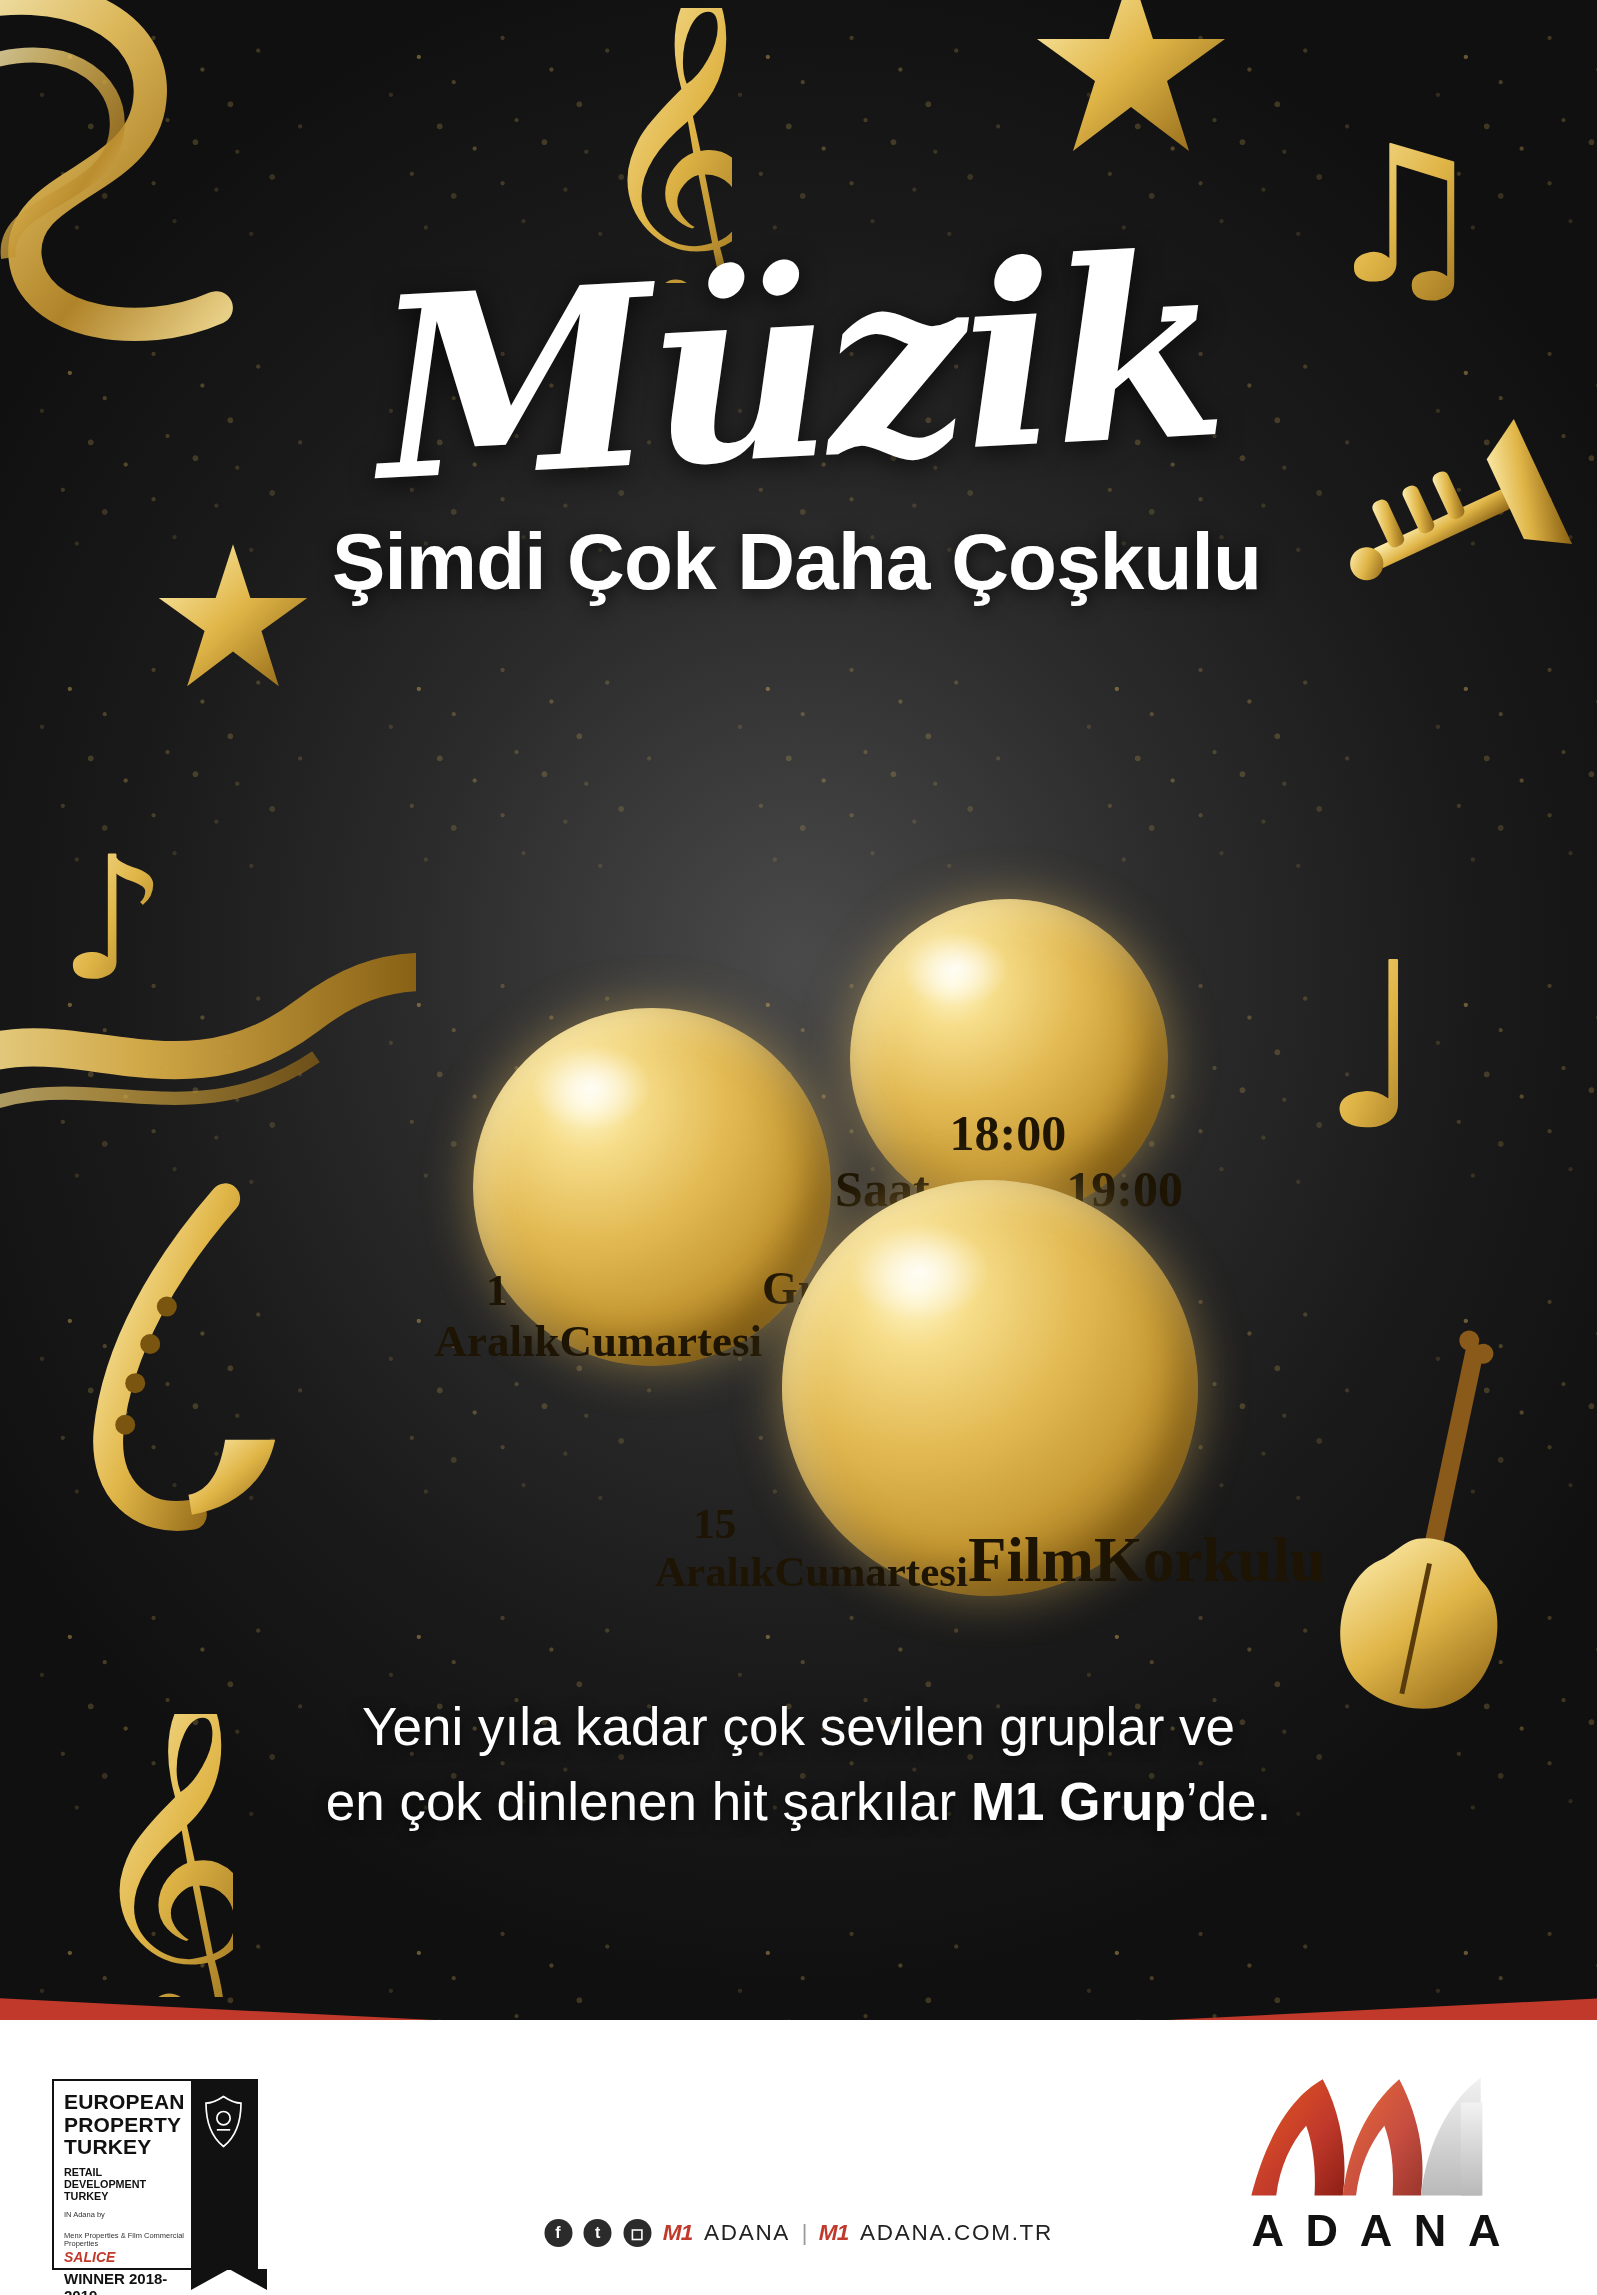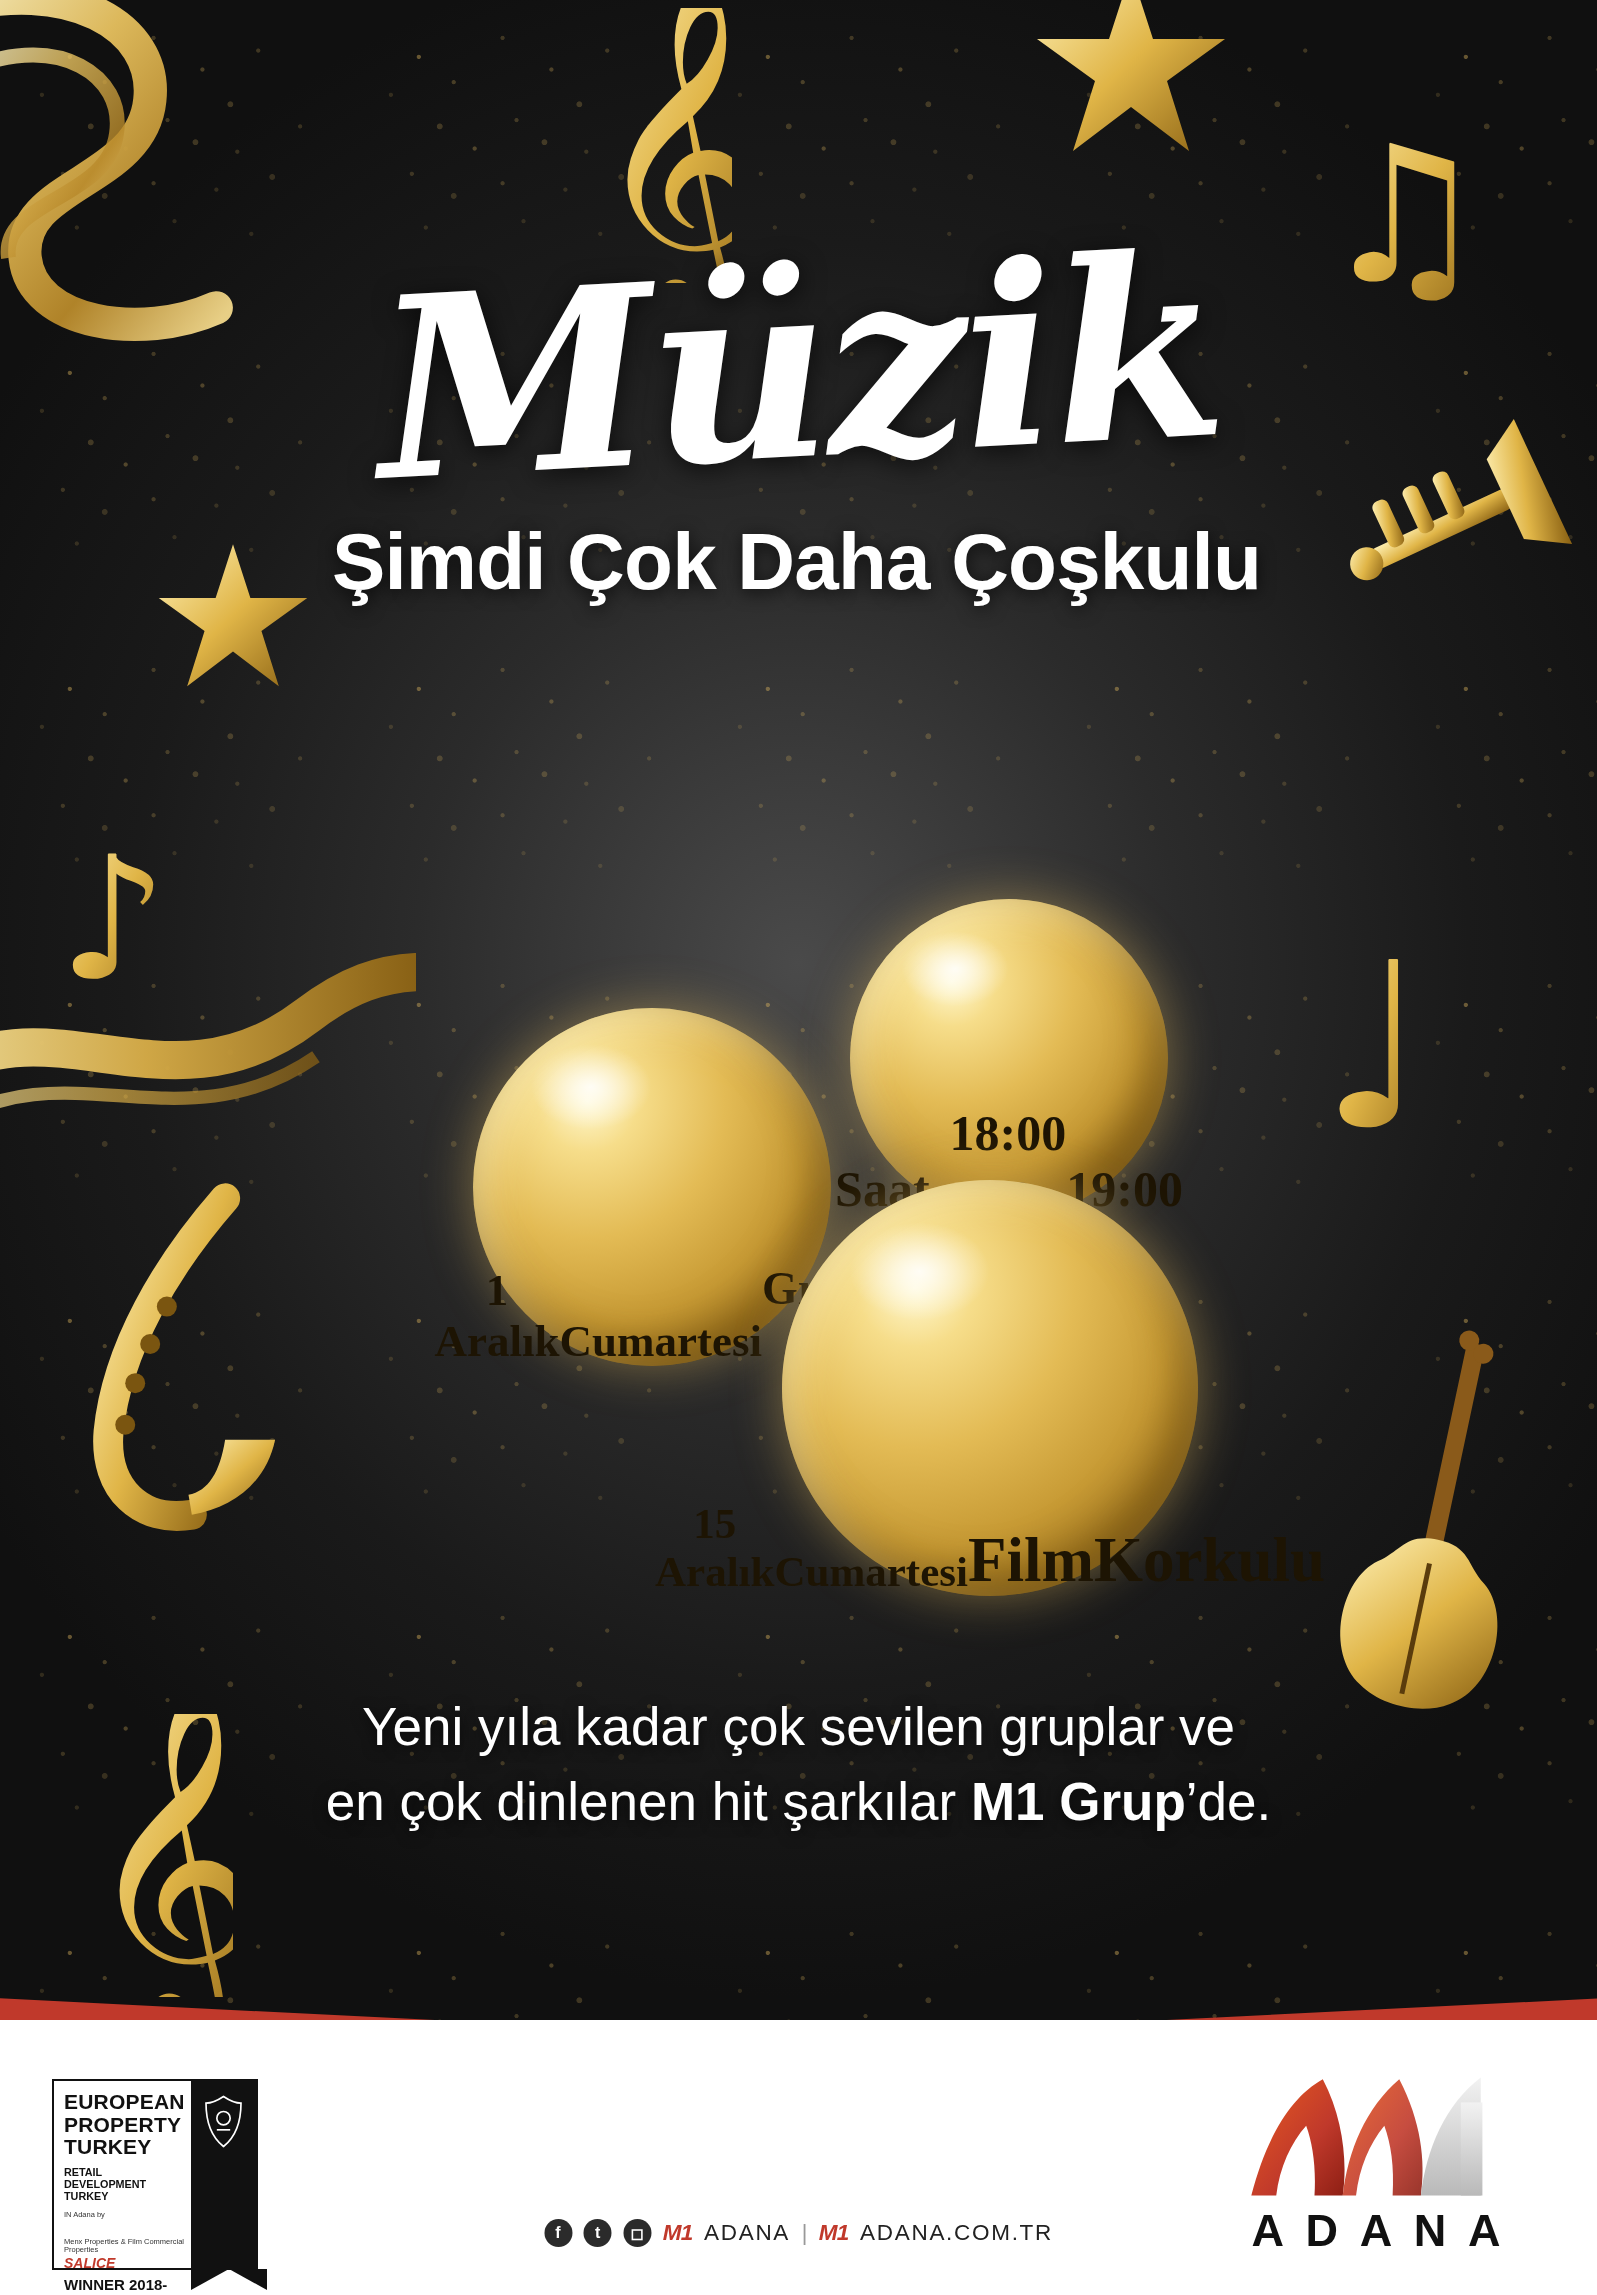--- a/index.html
+++ b/index.html
@@ -203,21 +203,21 @@
   }
   .awards-text {
     flex: 1;
     padding: 10px 6.7px 6.7px 10px;
     color: #111;
     line-height: 1.08;
   }
   .awards-text .a1 { font-size: 21px; font-weight: bold; letter-spacing: 0.2px;}
   .awards-text .a2 { font-size: 10.8px; font-weight: bold; margin-top: 8.3px; }
   .awards-text .a3 { font-size: 7.5px; margin-top: 8.3px; color:#333; }
-  .awards-text .a4 { font-size: 7.5px; margin-top: 19px; color:#333; }
+  .awards-text .a4 { font-size: 7.5px; margin-top: 13px; color:#333; }
   .awards-text .a5 { font-size: 14px; font-weight: bold; color: #c0392b; font-style: italic; margin-top: 1.7px; }
   .awards-text .a6 { font-size: 15px; font-weight: bold; margin-top: 6.7px; }
   .awards-crest {
     width: 77px;
     background: #111;
     color: #fff;
     display: flex;
     align-items: flex-start;
     justify-content: center;
     padding-top: 11.6px;

